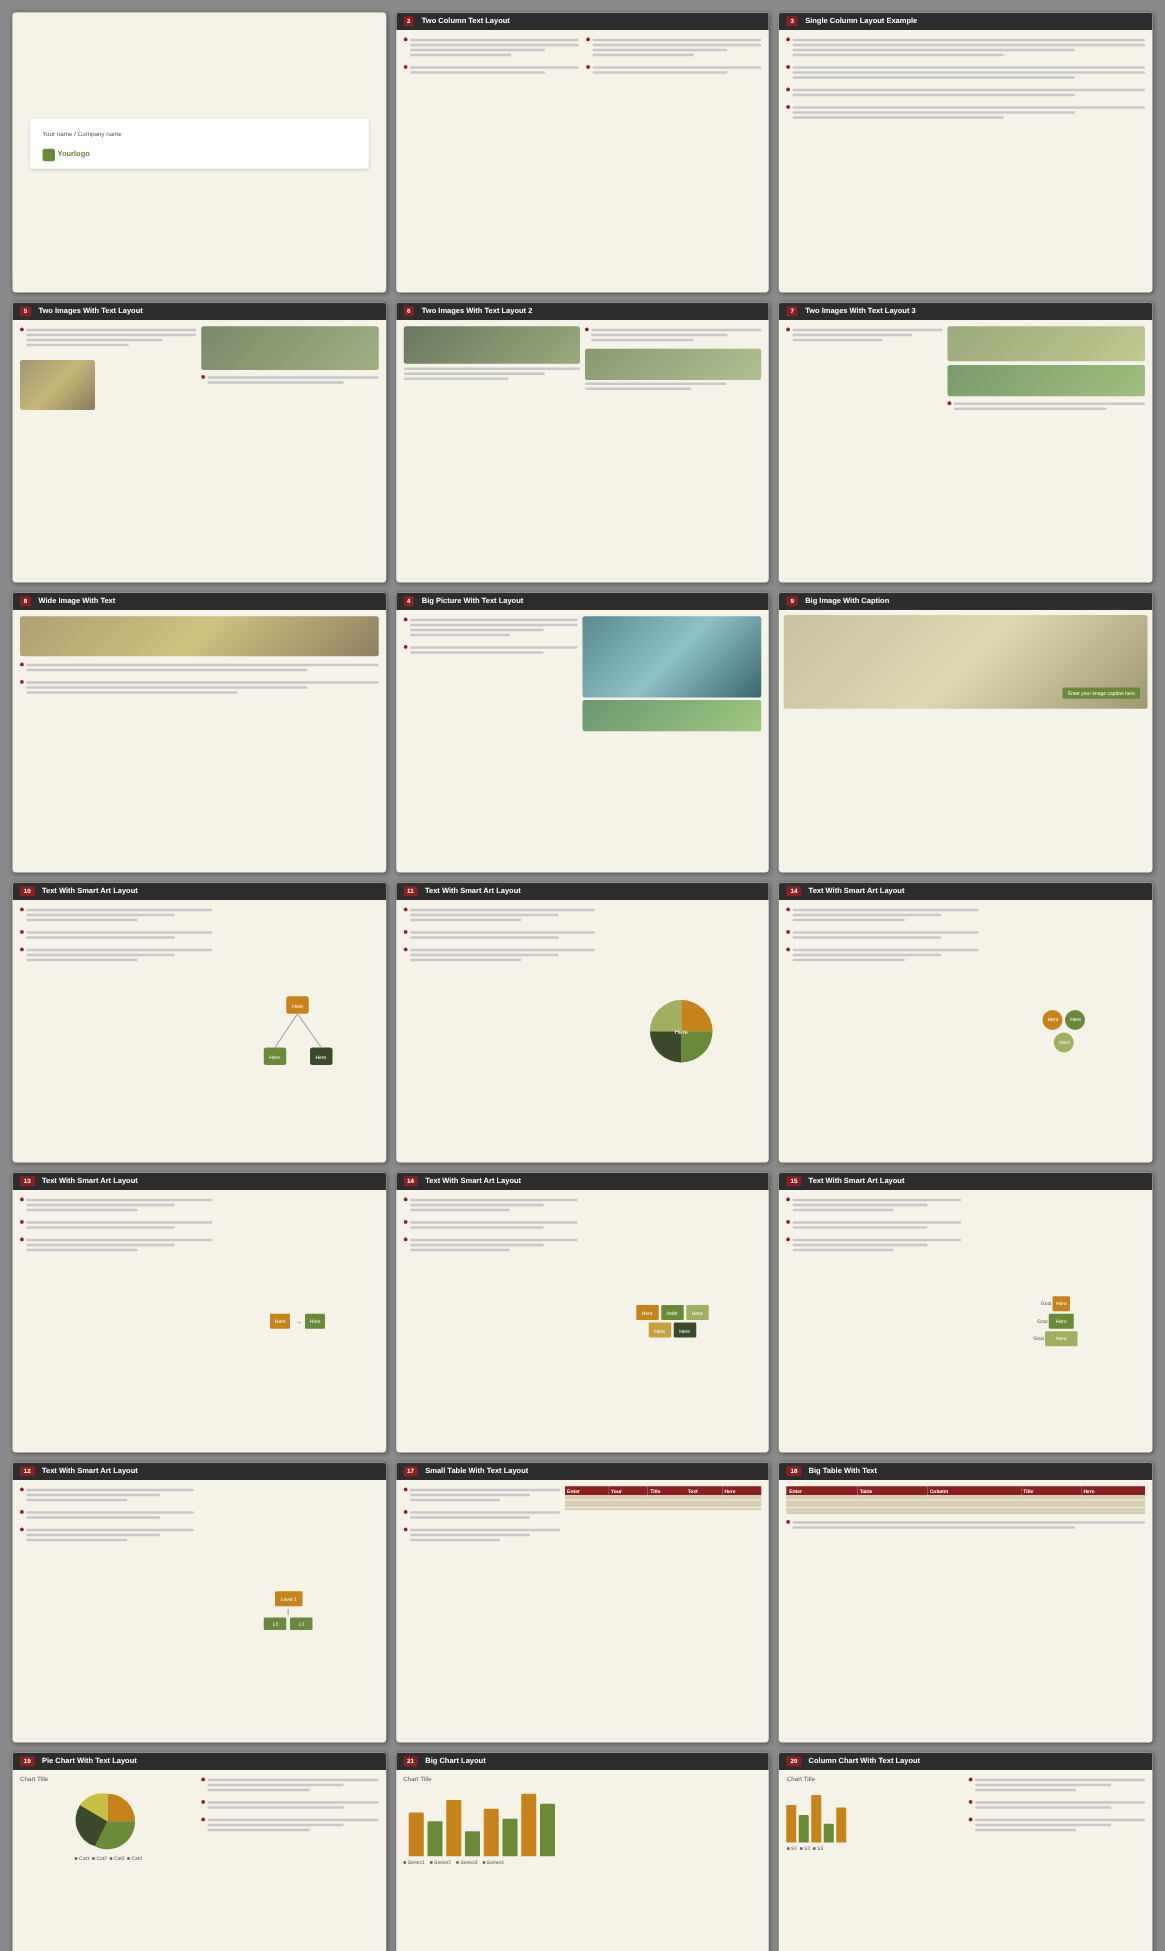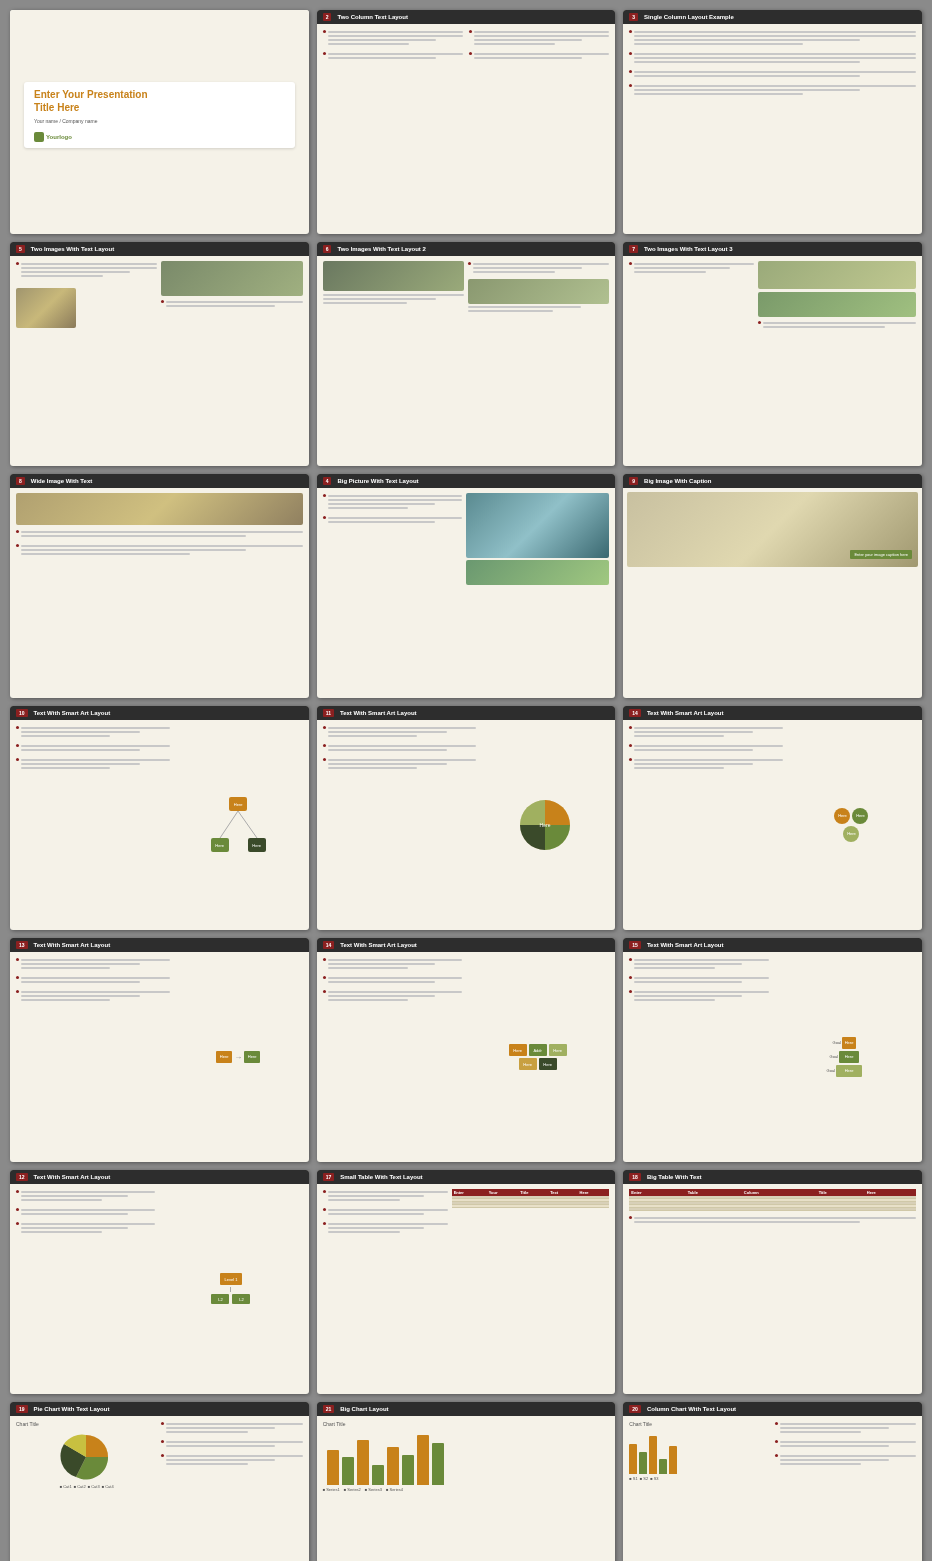--- a/index.html
+++ b/index.html
@@ -130,22 +130,20 @@
     .mini-table tr:nth-child(even) td { background: #d8d0b8; }
   </style>
 </head>
 <body>
 
 <div class="grid">
 
   <div class="slide cover-slide">
     <div class="slide-body" style="display:flex;flex-direction:column;justify-content:center;align-items:flex-start;padding:10px 14px;">
       <div style="background:#fff;border-radius:3px;padding:6px 10px;width:100%;box-shadow:0 1px 3px rgba(0,0,0,0.15);">
-        <div class="cover-title" style="white-space:pre-line;text-align:left;font-size:10px;">Enter Your Presentation
-Title Here</div>
         <div class="cover-subtitle" style="text-align:left;margin-top:4px;">Your name / Company name</div>
         <div class="cover-logo" style="margin-top:8px;">
           <div class="logo-icon"></div>
           <div class="logo-text">Yourlogo</div>
         </div>
       </div>
     </div>
   </div>
 
   <div class="slide">

